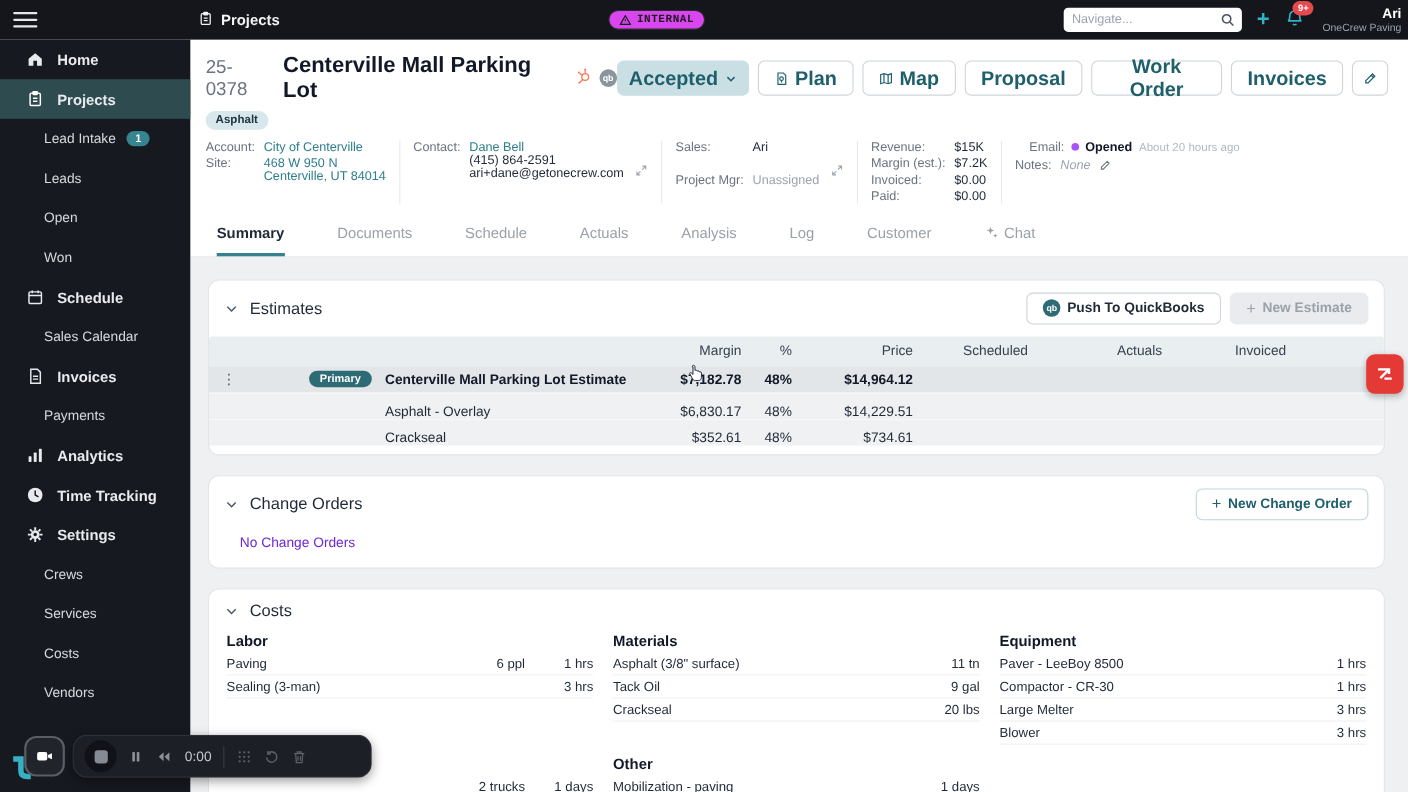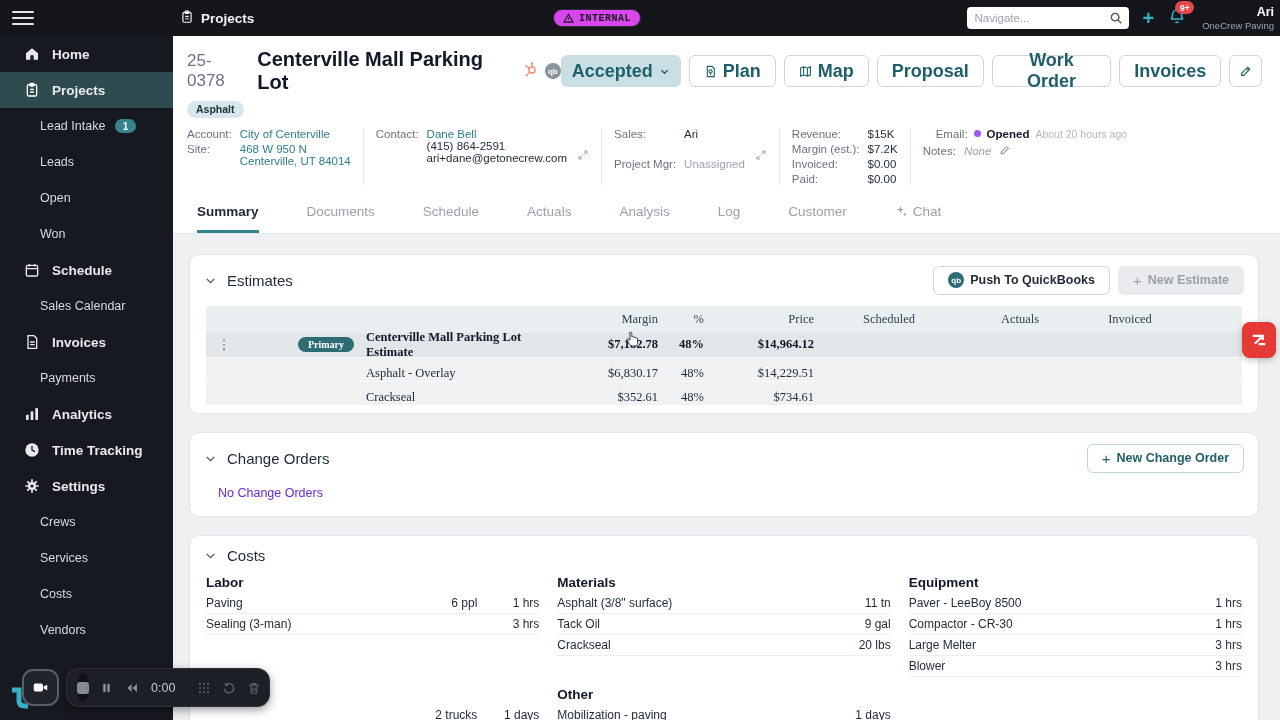--- a/index.html
+++ b/index.html
@@ -73,21 +73,21 @@
   .card { background:#fff; border:1px solid #e3e6e9; border-radius:10px; margin-bottom:18px; }
   .card-head { display:flex; align-items:center; padding:11px 14px; }
   .card-title { font-size:15px; font-weight:500; color:#1f2937; margin-left:10px; }
   .card-head .spacer { flex:1; }
   .btn.small { height:29px; font-size:12.5px; }
   .btn.disabled { background:#e9ebee; border-color:#e9ebee; color:#9aa1a9; cursor:default; }
   .btn.teal-outline { border-color:#bfd6da; }
   .plus-g { font-size:15px; font-weight:400; }
 
   
-  .etable { margin:0 16px 8px; font-size:12.5px;font-family:Liberation Serif, serif; }
+  .etable { margin:0 0 8px; font-size:12.5px; }
   .et-row { display:flex; align-items:center; height:24px; }
   .et-head { background:#e9eef0; height:27px; color:#374151; border-radius:3px 3px 0 0; }
   .et-r1 { background:#e2e6e9; }
   .et-r2 { background:#eff1f3; border-top:1px solid #f8f9fa;align-items:flex-end; }
   .c-kebab { width:36px; text-align:center; color:#4b5563; font-size:13px; cursor:pointer; }
   .c-badge { width:112px; display:flex; justify-content:flex-end; }
   .c-name { flex:1; padding-left:12px; }
   .c-name.bold, .bold { font-weight:700; color:#111827; }
   .c-margin { width:96px; text-align:right; }
   .c-pct { width:46px; text-align:right; }
@@ -103,21 +103,21 @@
   
   .costs-grid { display:grid; grid-template-columns:repeat(3,1fr); column-gap:18px; row-gap:10px; padding:0 16px 14px; }
   .cost-sec h3 { font-size:13.5px; font-weight:700; color:#111827; margin-bottom:3px; }
   .cost-row { display:flex; align-items:center; height:21px; border-bottom:1px solid #edf0f2; font-size:12px; color:#1f2937; }
   .cr-label { flex:1; }
   .cr-qty { width:92px; text-align:right; }
   .cr-unit { width:62px; text-align:right; }
 
   
   .zight { position:absolute; top:322px; right:4px; width:34px; height:36px; background:#e53935; border-radius:8px; display:flex; align-items:center; justify-content:center; box-shadow:0 2px 6px rgba(0,0,0,.25); z-index:10; cursor:pointer; }
-  .recorder { position:absolute; left:66px; top:668px; width:204px; height:39px; background:#1d1f26; border:1px solid rgba(255,255,255,.08); border-radius:13px; display:flex; align-items:center; gap:11px; padding:0 12px 0 10px; z-index:11; box-shadow:0 3px 10px rgba(0,0,0,.4); }
+  .recorder { position:absolute; left:66px; top:668px; width:272px; height:39px; background:#1d1f26; border:1px solid rgba(255,255,255,.08); border-radius:13px; display:flex; align-items:center; gap:11px; padding:0 12px 0 10px; z-index:11; box-shadow:0 3px 10px rgba(0,0,0,.4); }
   .cam-btn { position:absolute; left:22px; top:669px; width:37px; height:37px; background:#22242b; border:2.5px solid #595d66; border-radius:11px; display:flex; align-items:center; justify-content:center; z-index:12; cursor:pointer; }
   .rec-stop { width:29px; height:29px; background:#101217; border-radius:50%; display:flex; align-items:center; justify-content:center; cursor:pointer; }
   .rec-stop div { width:12px; height:12px; background:#858a94; border-radius:3px; }
   .rec-timer { color:#c6c9cf; font-size:12.5px; }
   .rec-div { width:1px; height:20px; background:#3a3d45; }
   .rec-ic { display:flex; cursor:pointer; }
   .cursor { position:absolute; left:624px; top:330px; z-index:30; pointer-events:none; }
 </style>
 </head>
 <body>

